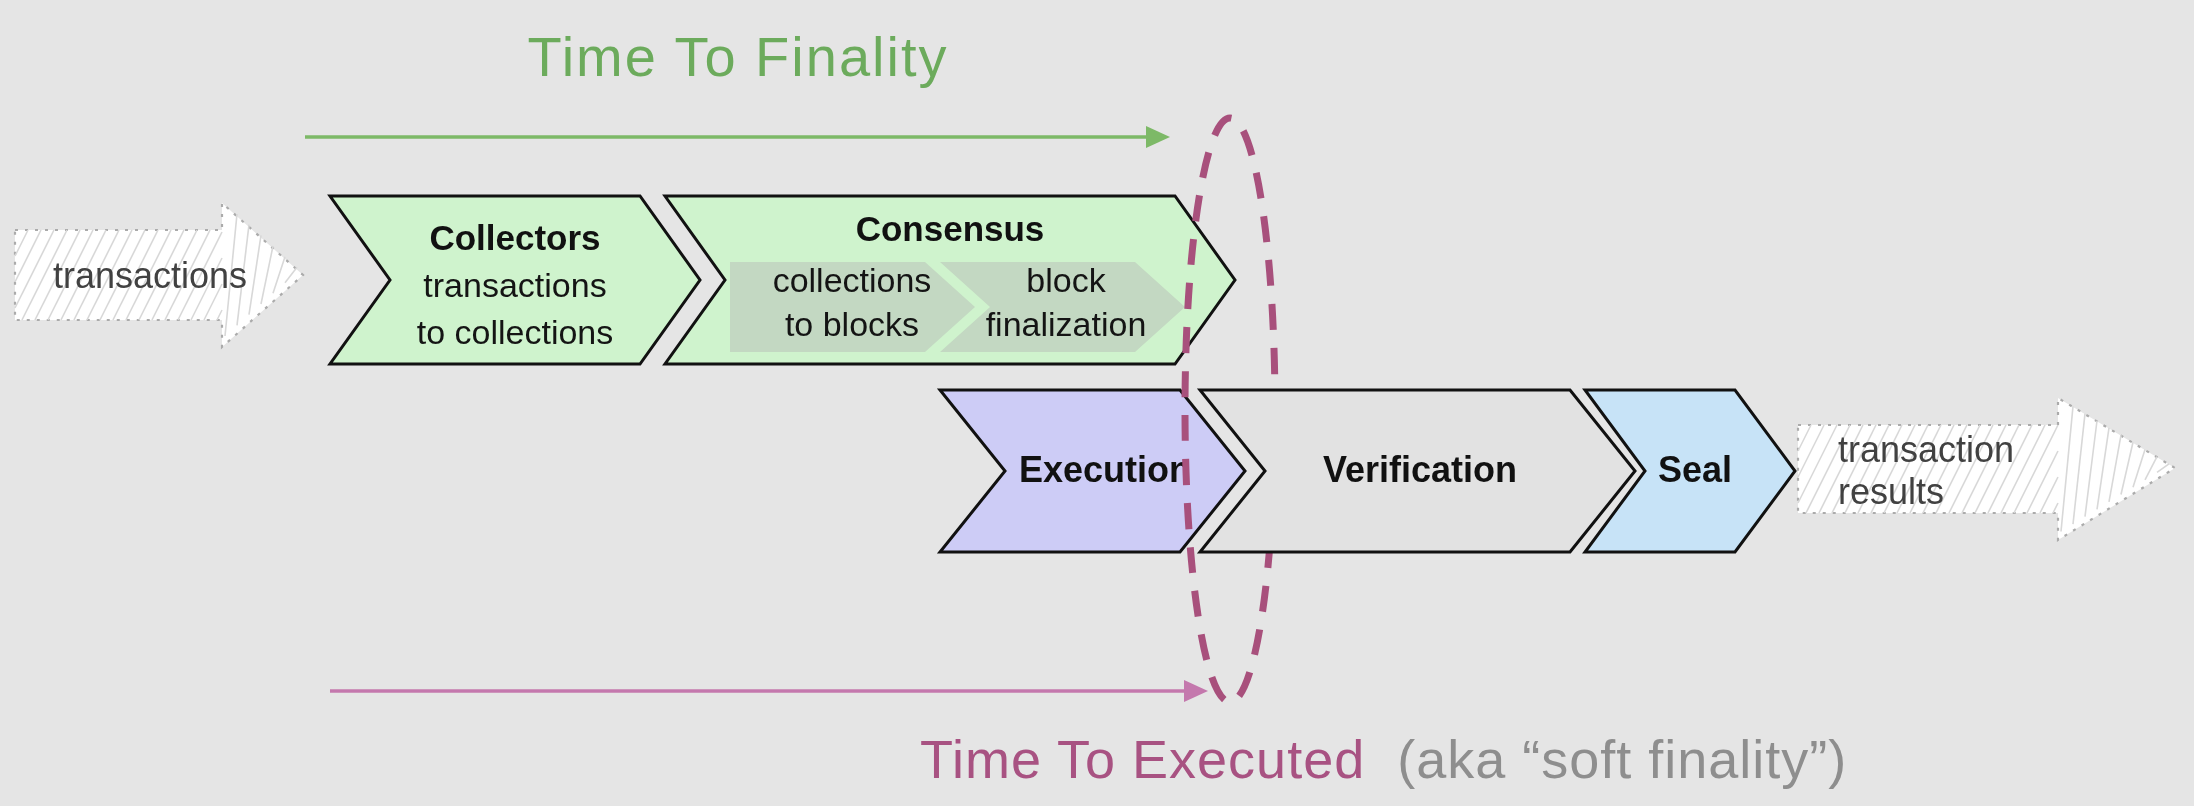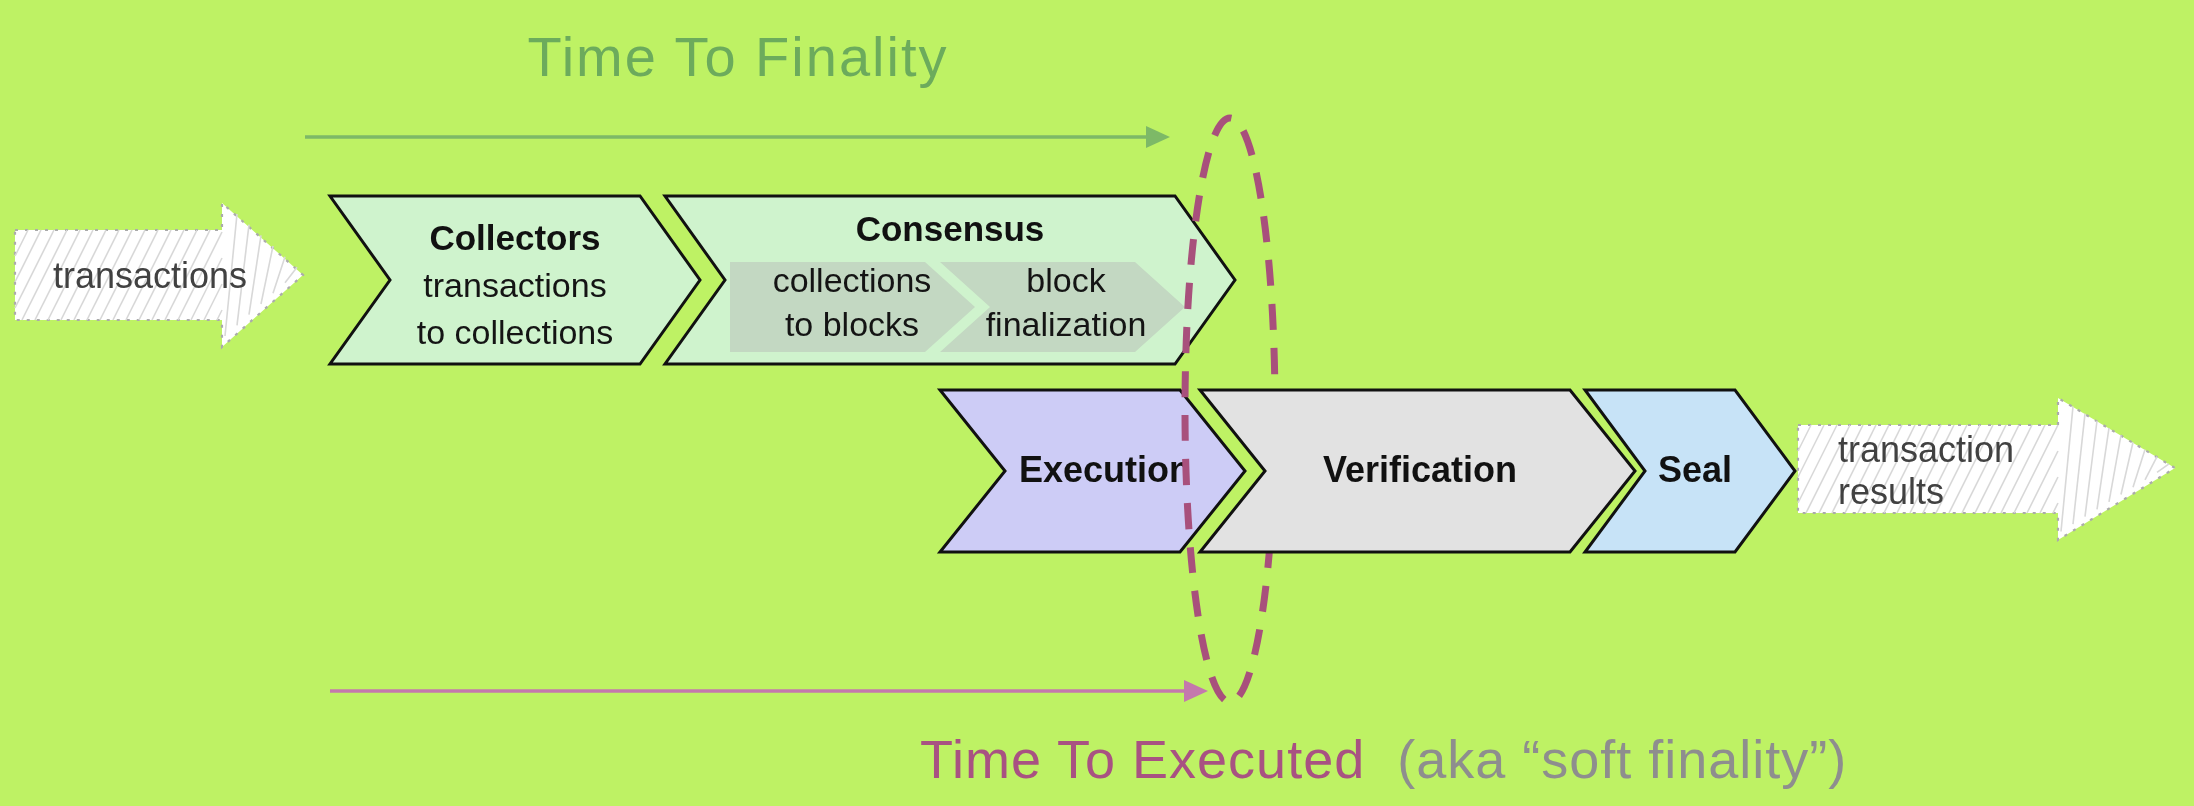--- a/index.html
+++ b/index.html
@@ -1,16 +1,16 @@
 <!DOCTYPE html>
 <html><head>
 <meta charset="utf-8">
 <style>
   html,body{margin:0;padding:0;background:#ffffff;}
-  .stage{width:2194px;height:806px;position:relative;background:#bef264;overflow:hidden;}
+  .stage{width:2194px;height:806px;position:relative;background:#e5e5e5;overflow:hidden;}
   svg{display:block;}
   text{font-family:"Liberation Sans","DejaVu Sans",sans-serif;}
   .chev-title{font-size:35px;font-weight:bold;fill:#111111;text-anchor:middle;}
   .chev-sub{font-size:34px;font-weight:normal;fill:#141414;text-anchor:middle;}
   .sketch-label{font-size:36px;fill:#414141;}
   .sketch-label-mid{font-size:36px;fill:#414141;text-anchor:middle;}
   .big-title{font-size:56px;letter-spacing:2px;text-anchor:middle;}
   .bottom-title{font-size:54px;letter-spacing:1px;}
   .chev{stroke:#111111;stroke-width:3;}
   .substep{stroke:none;}

